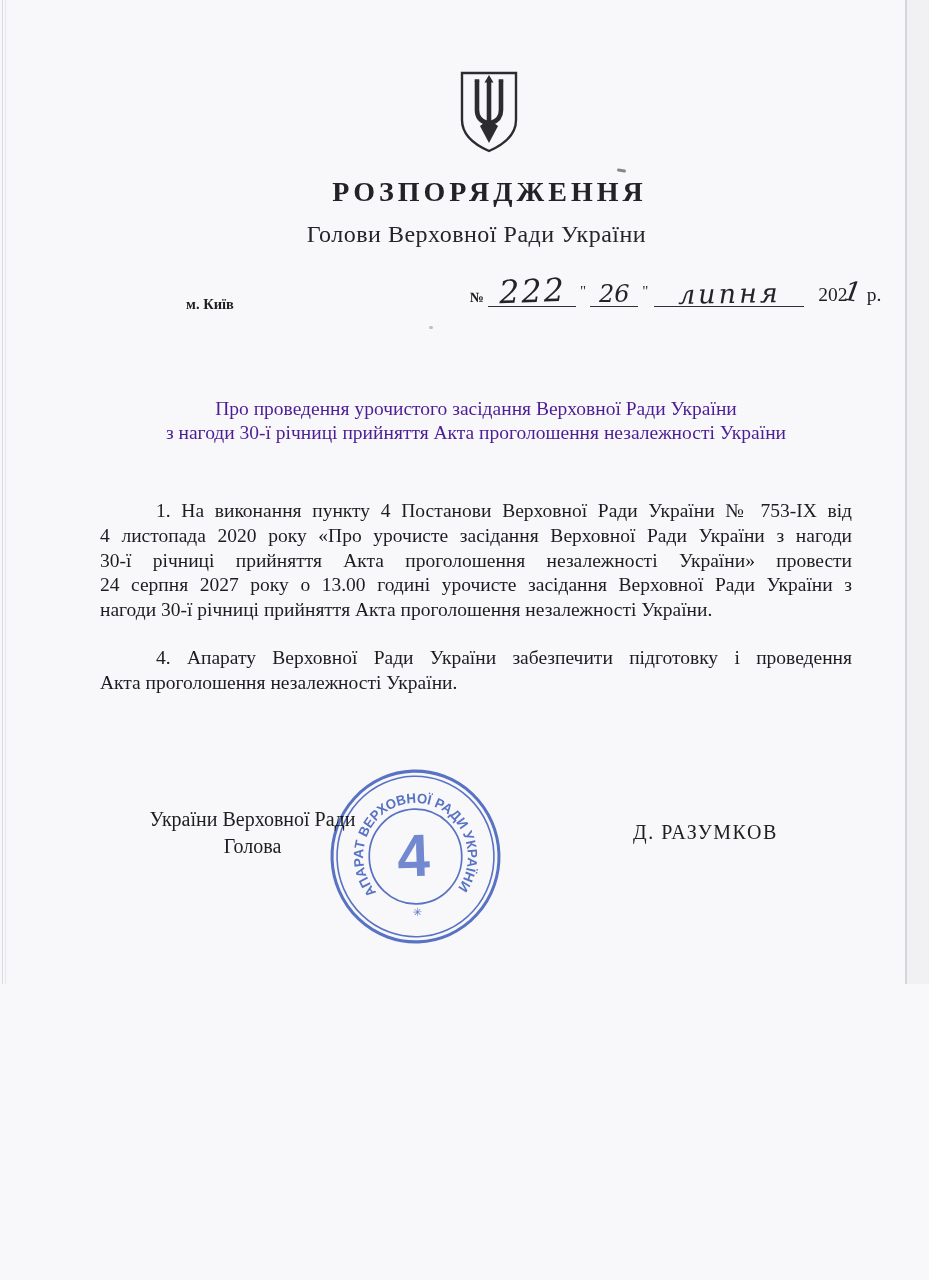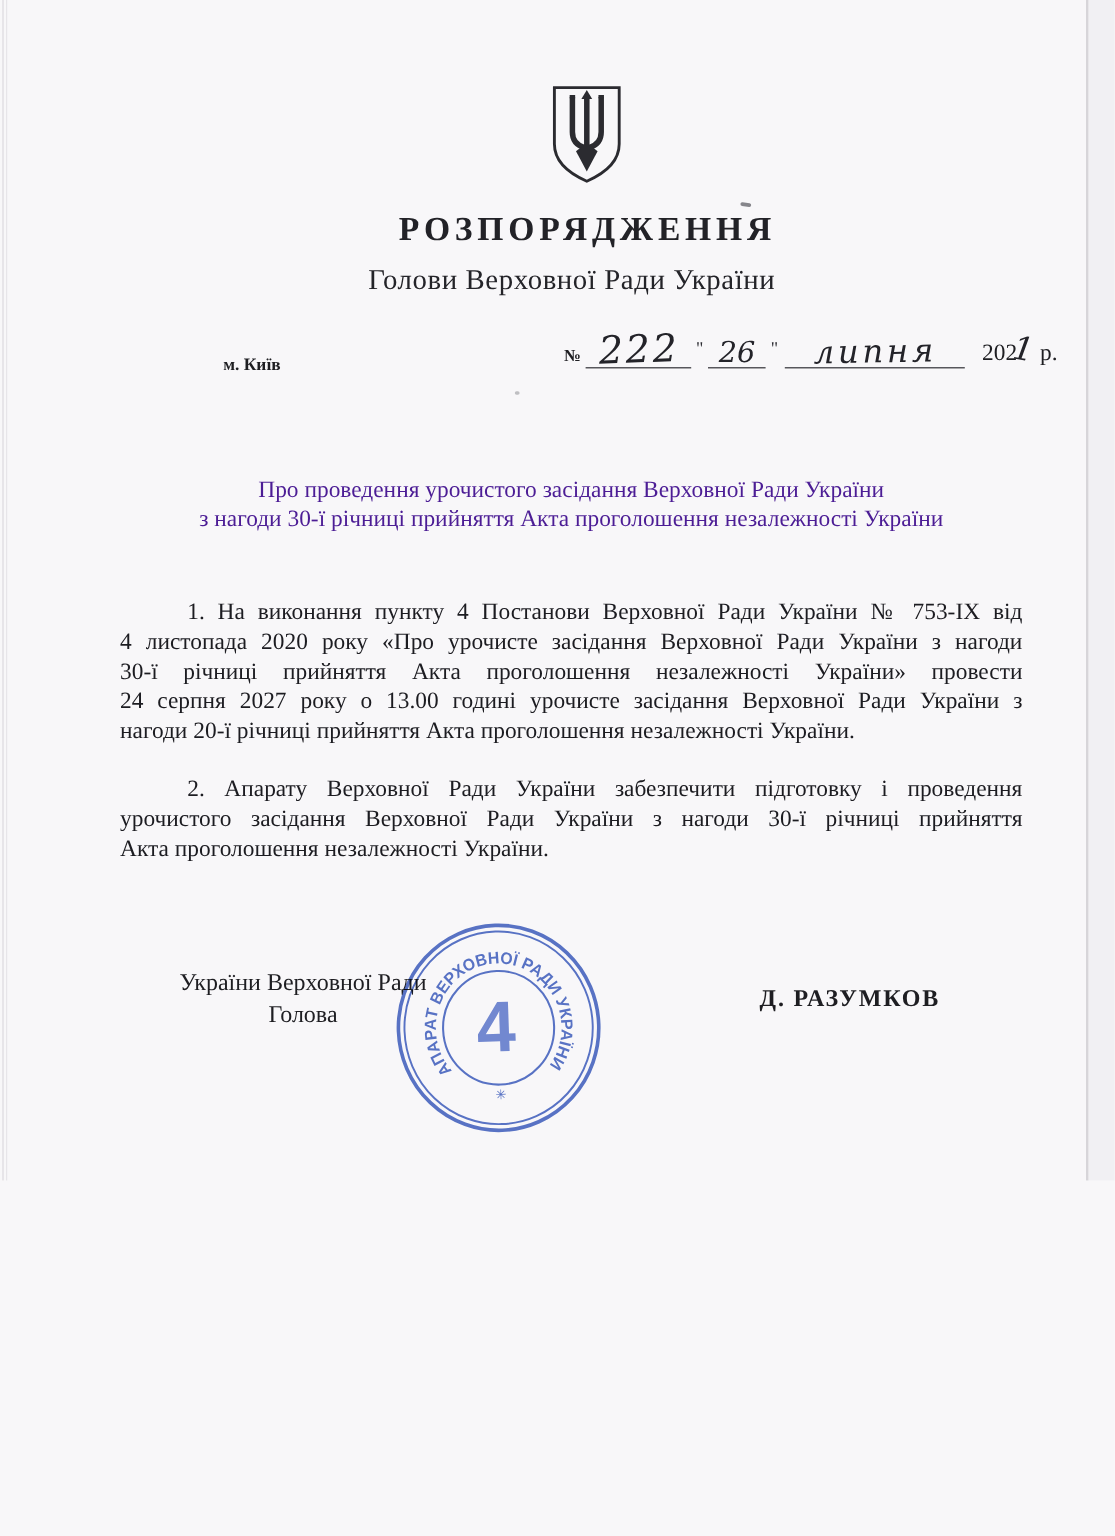--- a/index.html
+++ b/index.html
@@ -55,21 +55,21 @@
   .body-text { position:absolute; left:100px; top:499px; width:752px; font-size:19.5px; line-height:24.8px; color:#1c1c21; }
   .body-text .line { text-align:justify; text-align-last:justify; }
   .body-text .line.last { text-align-last:left; }
   .body-text .line.first { text-indent:56px; }
   .para-2 { margin-top:23px; }
 
   .sig-pos {
     position:absolute; left:135px; top:806px; width:235px;
     text-align:center; font-size:20px; line-height:27px;
   }
-  .sig-name { position:absolute; left:633px; top:821px; font-size:20px; letter-spacing:1.5px;font-weight:bold; }
+  .sig-name { position:absolute; left:633px; top:821px; font-size:20px; letter-spacing:1.5px; }
 
   .stamp {
     position:absolute; left:329px; top:768px; width:173px; height:177px;
     mix-blend-mode:multiply; opacity:.9; transform:rotate(-2deg);
   }
 </style>
 </head>
 <body>
 
 <div class="page">
@@ -121,25 +121,24 @@
     <div>Про проведення урочистого засідання Верховної Ради України</div>
     <div>з нагоди 30-ї річниці прийняття Акта проголошення незалежності України</div>
   </div>
 
   <div class="body-text">
     <div class="para-1">
       <div class="line first">1. На виконання пункту 4 Постанови Верховної Ради України № 753-ІХ від</div>
       <div class="line">4 листопада 2020 року «Про урочисте засідання Верховної Ради України з нагоди</div>
       <div class="line">30-ї річниці прийняття Акта проголошення незалежності України» провести</div>
       <div class="line">24 серпня 2027 року о 13.00 годині урочисте засідання Верховної Ради України з</div>
-      <div class="line last">нагоди 20-ї річниці прийняття Акта проголошення незалежності України.</div>
+      <div class="line last">нагоди 30-ї річниці прийняття Акта проголошення незалежності України.</div>
     </div>
     <div class="para-2">
-      <div class="line first">2. Апарату Верховної Ради України забезпечити підготовку і проведення</div>
-      <div class="line">урочистого засідання Верховної Ради України з нагоди 30-ї річниці прийняття</div>
+      <div class="line first">4. Апарату Верховної Ради України забезпечити підготовку і проведення</div>
       <div class="line last">Акта проголошення незалежності України.</div>
     </div>
   </div>
 
   <div class="sig-pos">
     <div>України Верховної Ради</div>
     <div>Голова</div>
   </div>
   <div class="sig-name">Д. РАЗУМКОВ</div>
 

